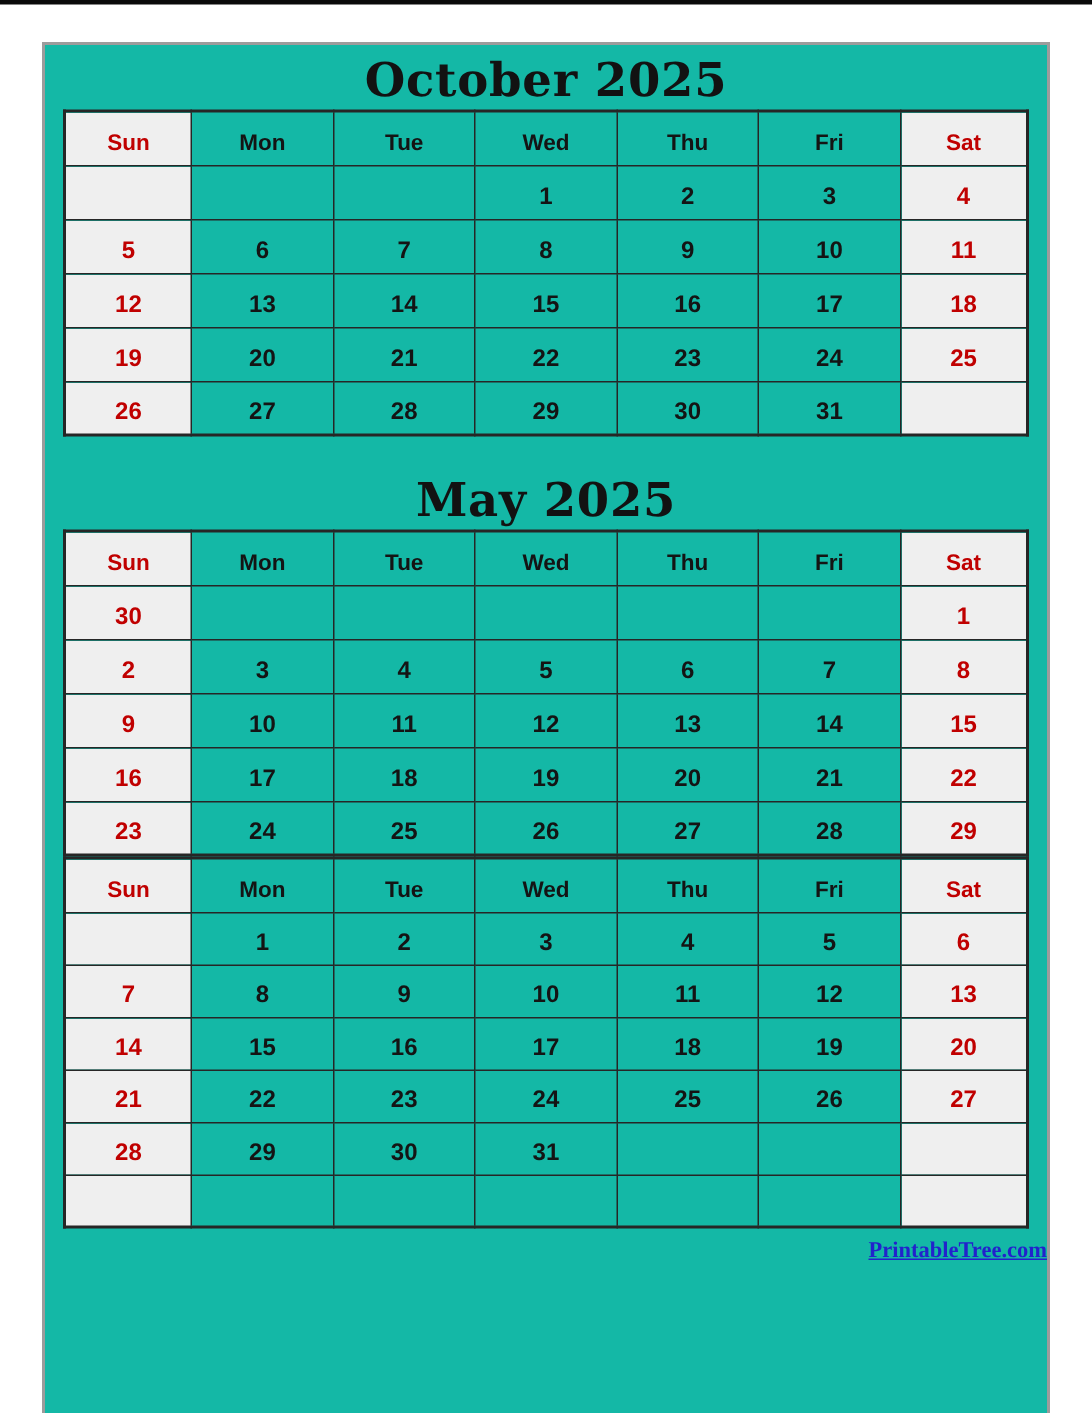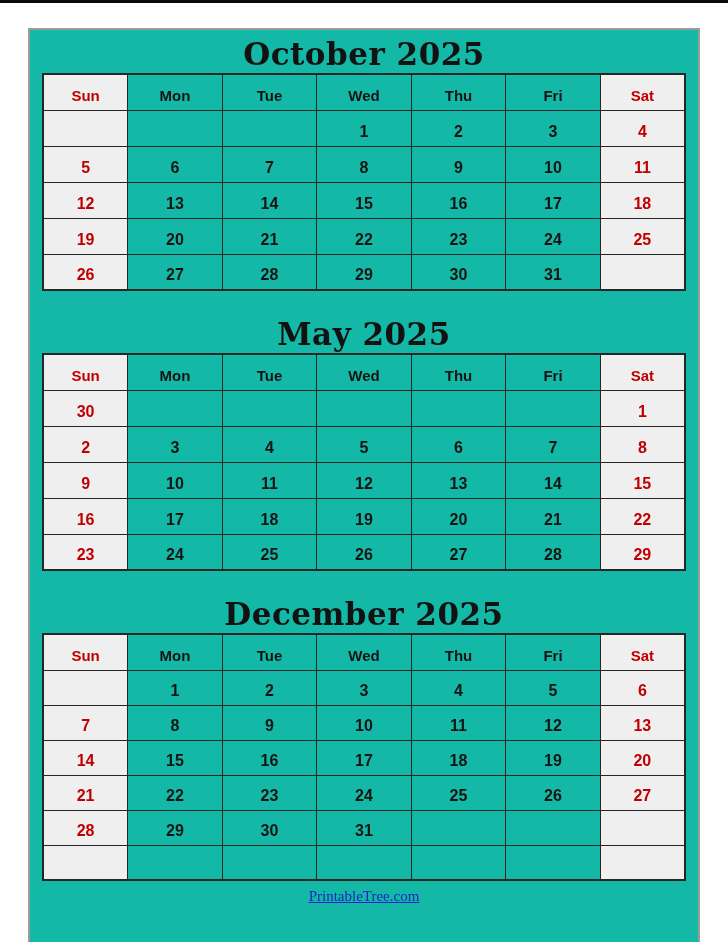--- a/index.html
+++ b/index.html
@@ -41,21 +41,21 @@
     font-weight:bold;color:#141414;
     overflow:hidden;
   }
   table.cal th{font-size:15px;padding-bottom:6px;}
   table.cal td{font-size:16px;}
   .month.dec td{height:35px;}
   table.cal .we{background:var(--weekend-bg);color:var(--red);}
   col.c-end{width:13.2%;}
   col.c-mid{width:14.72%;}
   .footer{
-    margin-top:6px;text-align:center;
+    margin-top:6px;text-align:right;font-weight:bold;
   }
   .footer a{
     font-family:"Liberation Serif",serif;font-size:15px;
     color:var(--link-blue);text-decoration:underline;cursor:pointer;
   }
 </style>
 </head>
 <body>
 
 <div class="top-bar"></div>
@@ -202,21 +202,20 @@
             <td>26</td>
             <td>27</td>
             <td>28</td>
             <td class="we">29</td>
           </tr>
         </tbody>
     </table>
   </section>
 
   <section class="month later dec">
-    <h1 class="month-title">December 2025</h1>
     <table class="cal">
       <colgroup>
         <col class="c-end">
           <col class="c-mid">
           <col class="c-mid">
           <col class="c-mid">
           <col class="c-mid">
           <col class="c-mid">
           <col class="c-end">
       </colgroup>

